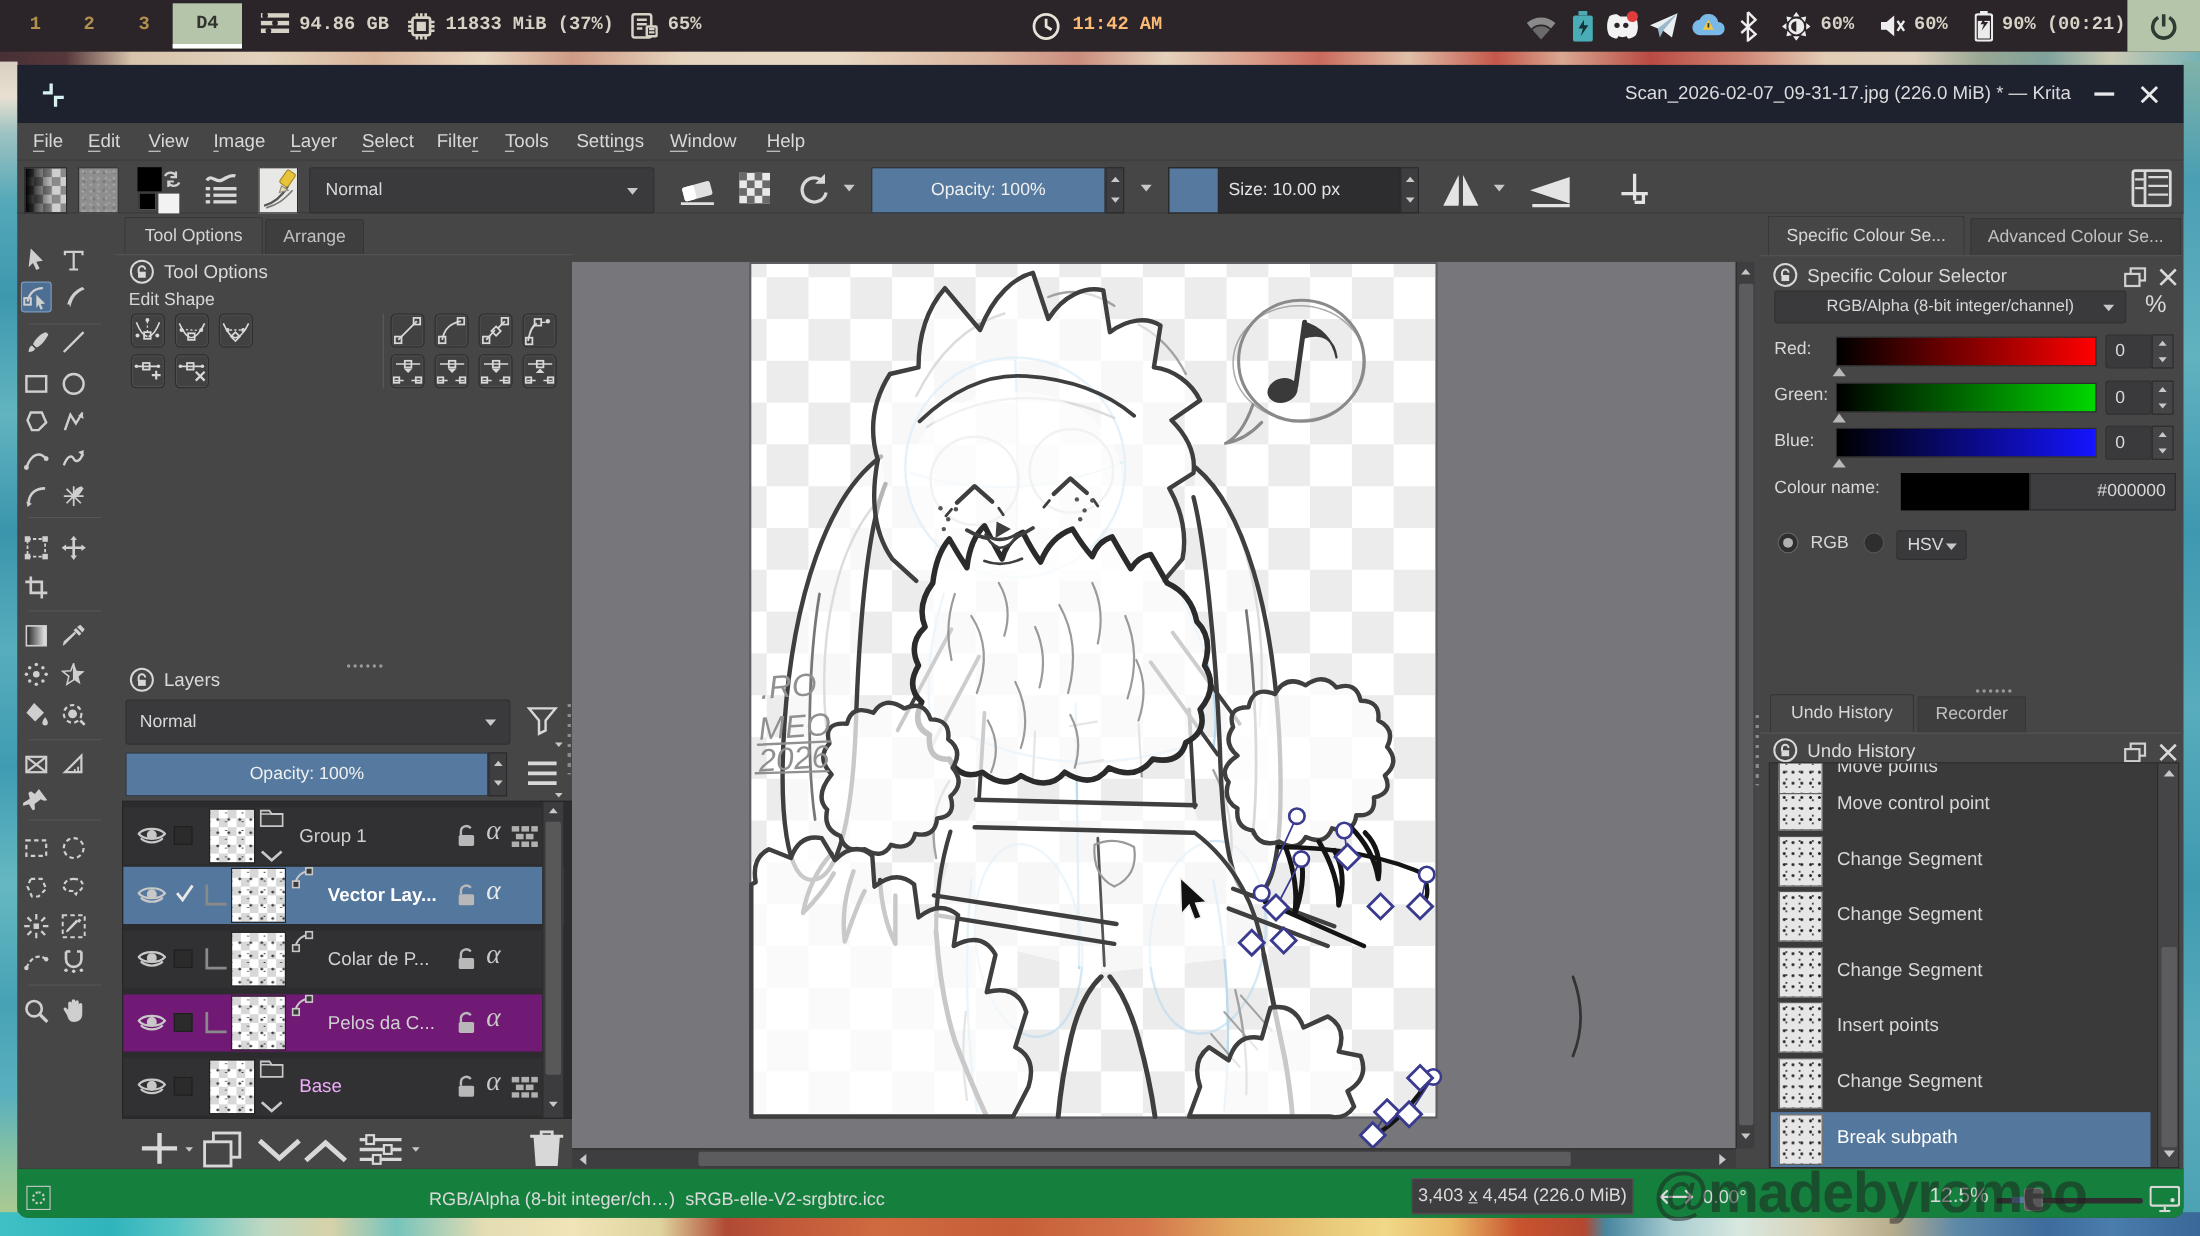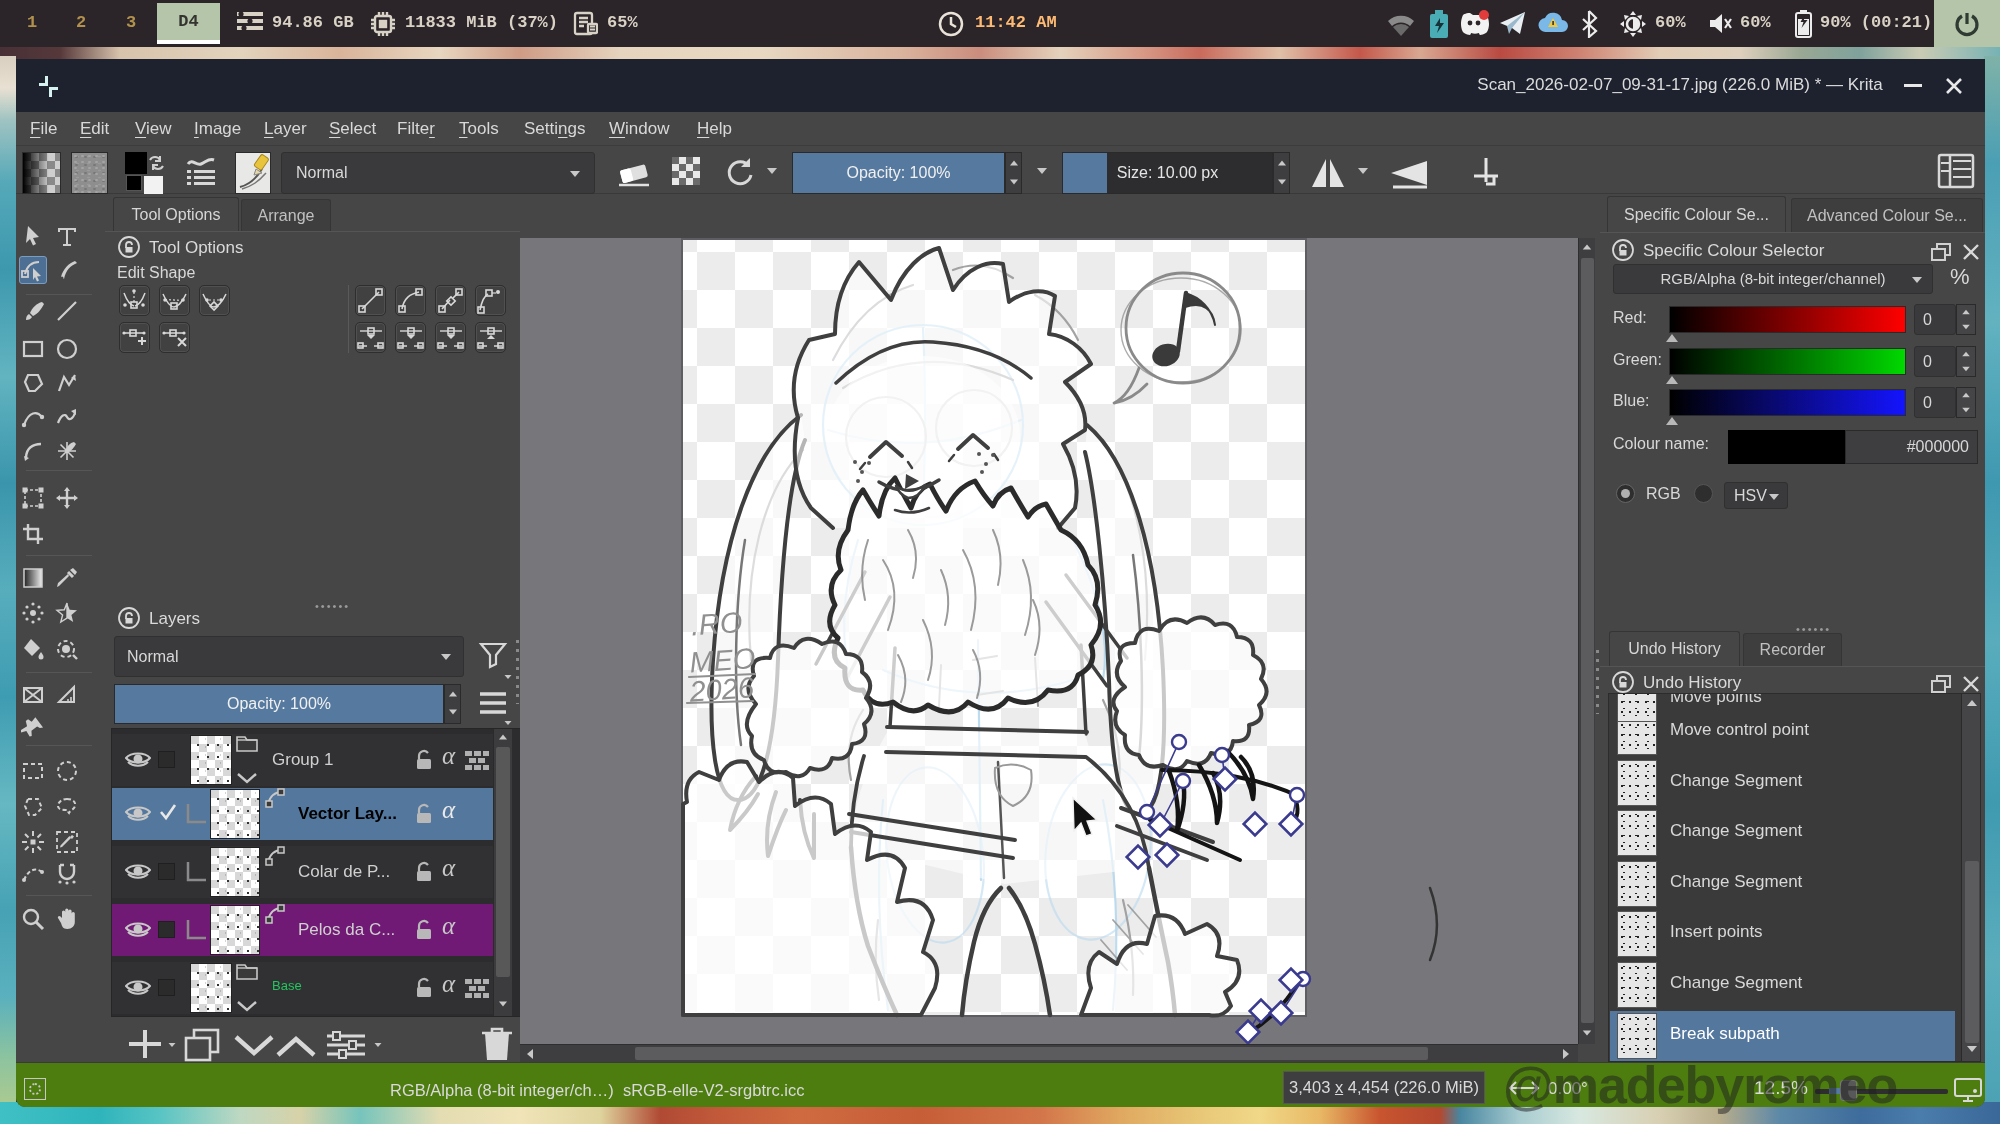--- a/index.html
+++ b/index.html
@@ -18,21 +18,21 @@
 #kwin{position:absolute;left:16px;top:59px;width:1969px;height:1048px;background:#464646;border-radius:0 0 9px 9px;}
 #titlebar{position:absolute;left:0;top:0;width:1969px;height:53px;background:#1e222f;color:#dcdcdc;font-size:17px}
 #menubar{position:absolute;left:0;top:53px;width:1969px;height:34px;background:#464646;color:#d8d8d8;font-size:17px;border-bottom:1px solid #3c3c3c}
 .mi{position:absolute;top:7px}
 .mi u{text-decoration-thickness:1px;text-underline-offset:3px}
 #toolbar{position:absolute;left:0;top:88px;width:1969px;height:47px;background:#464646;border-bottom:1px solid #393939}
 .sunk{background:#3a3a3c;border:1px solid #303030;border-radius:3px}
 .uparrow,.dnarrow{width:0;height:0;border-left:5px solid transparent;border-right:5px solid transparent}
 .uparrow{border-bottom:6px solid #c8c8c8}
 .dnarrow{border-top:6px solid #c8c8c8}
-#statusbar{position:absolute;left:0;top:1003px;width:1969px;height:45px;background:#4d7c0f;border-top:1px solid #3a3a3a;border-radius:0 0 9px 9px;color:#d8d8d8;font-size:16px}
+#statusbar{position:absolute;left:0;top:1003px;width:1969px;height:45px;background:#15803d;border-top:1px solid #3a3a3a;border-radius:0 0 9px 9px;color:#d8d8d8;font-size:16px}
 .panel-tab{position:absolute;background:#464646;border:1px solid #353535;border-bottom:none;color:#d6d6d6;font-size:16px;text-align:center;border-radius:3px 3px 0 0}
 .panel-tab.inactive{background:#3e3e3e;color:#c0c0c0}
 .dockhead{color:#dadada;font-size:17px}
 .icnbtn{position:absolute;width:32px;height:32px;background:#414141;border:1px solid #2e2e2e;border-radius:5px;box-shadow:inset 0 0 0 1px #505050}
 </style></head>
 <body>
 <div id="wall"></div>
 <div id="wtop"></div>
 <div id="wleft"></div>
 <div id="wright"></div>
@@ -572,21 +572,21 @@
           </svg>
           <div class="abs" style="left:98px;top:1px;width:50px;height:50px;background:
 repeating-conic-gradient(#fff 0 25%,#d8d8d8 0 50%) 0 0/16px 16px;border:1px solid #222">
 <div style="width:100%;height:100%;background-image:radial-gradient(#333 .9px,transparent 1.2px),radial-gradient(#333 .7px,transparent 1px);background-size:10px 12px,15px 8px;background-position:2px 3px,7px 7px"></div>
           </div>
           <svg class="abs" style="left:153px;top:0px" width="20" height="20" viewBox="0 0 20 20">
             <path d="M3 16C5 8 10 4 17 4" fill="none" stroke="#c8c8c8" stroke-width="1.8"></path>
             <rect x="1" y="13" width="6" height="6" fill="#3a3a3a" stroke="#c8c8c8" stroke-width="1.5"></rect>
             <rect x="13" y="1" width="6" height="6" fill="#3a3a3a" stroke="#c8c8c8" stroke-width="1.5"></rect>
           </svg>
-          <div class="abs" style="left:186px;top:16px;font-weight:bold;color:#000000;font-size:17px">Vector Lay...</div>
+          <div class="abs" style="left:186px;top:16px;font-weight:bold;color:#ffffff;font-size:17px">Vector Lay...</div>
           <svg class="abs" style="left:302px;top:15px" width="20" height="22" viewBox="0 0 20 22">
             <path d="M5 10V7a5 5 0 0 1 9-3" fill="none" stroke="#b8b8b8" stroke-width="2.2"></path>
             <rect x="3" y="10" width="14" height="10" rx="1.5" fill="#b8b8b8"></rect>
           </svg>
           <div class="abs" style="left:330px;top:8px;color:#eaeaea;font-size:25px;font-style:italic;font-family:'Liberation Serif',serif">α</div>
         </div>
         <div class="abs" style="left:0;top:117px;width:400px;height:52px;background:#313133">
           <svg class="abs" style="left:13px;top:16px" width="26" height="20" viewBox="0 0 26 20">
             <path d="M1 8C6 2 20 2 25 8c-5 6-19 6-24 0z" fill="none" stroke="#c8c8c8" stroke-width="2"></path>
             <circle cx="13" cy="9" r="4.5" fill="#c8c8c8"></circle>
@@ -649,21 +649,21 @@
 repeating-conic-gradient(#fff 0 25%,#d8d8d8 0 50%) 0 0/16px 16px;border:1px solid #222">
 <div style="width:100%;height:100%;background-image:radial-gradient(#333 .9px,transparent 1.2px),radial-gradient(#333 .7px,transparent 1px);background-size:10px 12px,15px 8px;background-position:2px 3px,7px 7px"></div>
           </div>
           <svg class="abs" style="left:124px;top:0px" width="22" height="18" viewBox="0 0 22 18">
             <path d="M1 3h8l2 3h10v11H1z" fill="#3a3a3a" stroke="#c8c8c8" stroke-width="1.6"></path>
             <path d="M1 6h20" stroke="#c8c8c8" stroke-width="1.4"></path>
           </svg>
           <svg class="abs" style="left:124px;top:38px" width="22" height="12" viewBox="0 0 22 12">
             <path d="M2 2l9 8 9-8" fill="none" stroke="#c8c8c8" stroke-width="2.4"></path>
           </svg>
-          <div class="abs" style="left:160px;top:16px;color:#22c55e;font-size:13px">Base</div>
+          <div class="abs" style="left:160px;top:16px;color:#f0abfc;font-size:17px">Base</div>
           <svg class="abs" style="left:302px;top:15px" width="20" height="22" viewBox="0 0 20 22">
             <path d="M5 10V7a5 5 0 0 1 9-3" fill="none" stroke="#b8b8b8" stroke-width="2.2"></path>
             <rect x="3" y="10" width="14" height="10" rx="1.5" fill="#b8b8b8"></rect>
           </svg>
           <div class="abs" style="left:330px;top:8px;color:#c8c8c8;font-size:25px;font-style:italic;font-family:'Liberation Serif',serif">α</div>
           <svg class="abs" style="left:353px;top:16px" width="24" height="20" viewBox="0 0 24 20">
             <g fill="#b0b0b0">
               <rect x="0" y="1" width="7" height="5"></rect>
               <rect x="9" y="1" width="7" height="5"></rect>
               <rect x="18" y="1" width="6" height="5"></rect>

